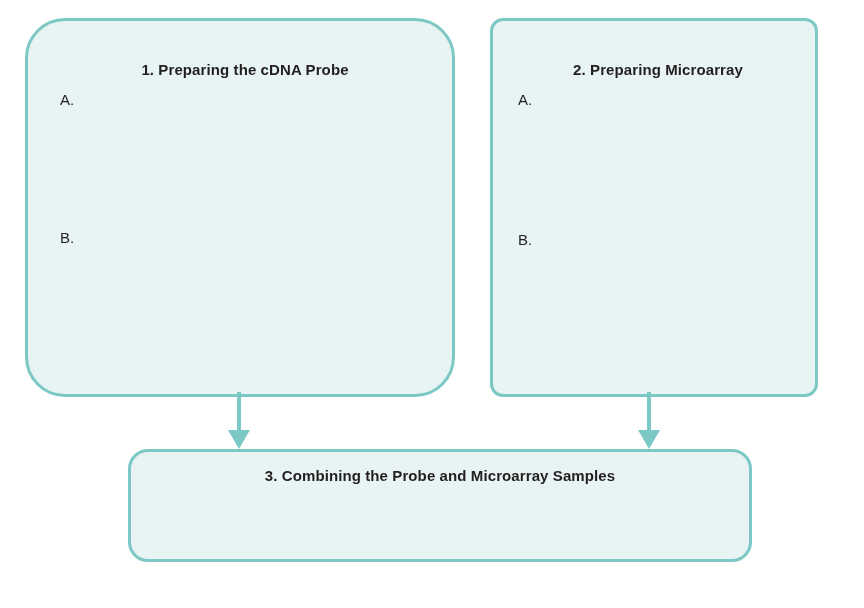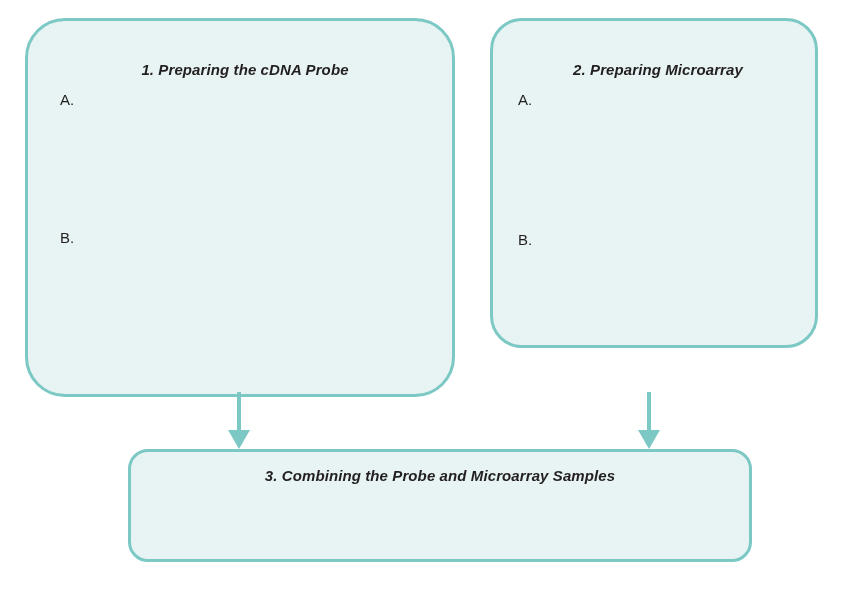--- a/index.html
+++ b/index.html
@@ -36,41 +36,40 @@
     top: 18px;
     width: 430px;
     height: 379px;
     border-radius: 40px;
   }
 
   .node-step2 {
     left: 490px;
     top: 18px;
     width: 328px;
-    height: 330px;
-    border-radius: 32px;
+    height: 379px;
+    border-radius: 13px;
   }
 
   .node-step3 {
     left: 128px;
     top: 449px;
     width: 624px;
     height: 113px;
     border-radius: 20px;
   }
 
   .node-title {
     position: absolute;
     font-size: 15px;
     font-weight: bold;
     color: #231f20;
     letter-spacing: 0.1px;
     white-space: nowrap;
     text-align: center;
-    font-style: italic;
   }
 
   .title-step1 {
     left: 0;
     right: 0;
     top: 40px;
     padding-left: 10px;
   }
 
   .title-step2 {

